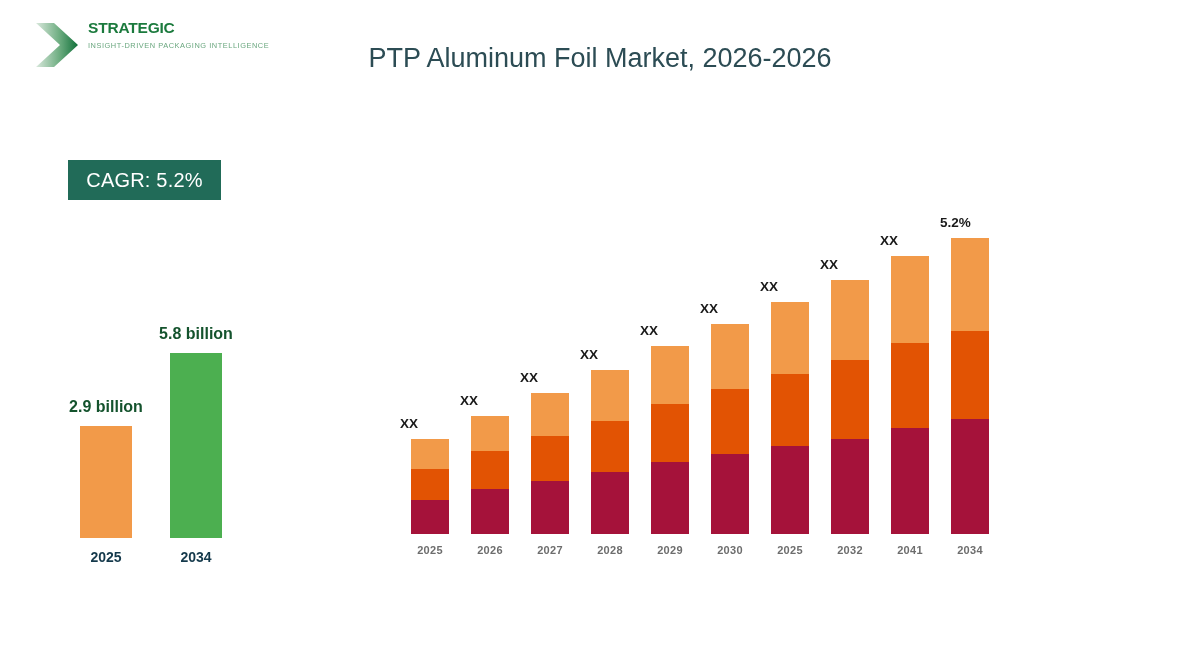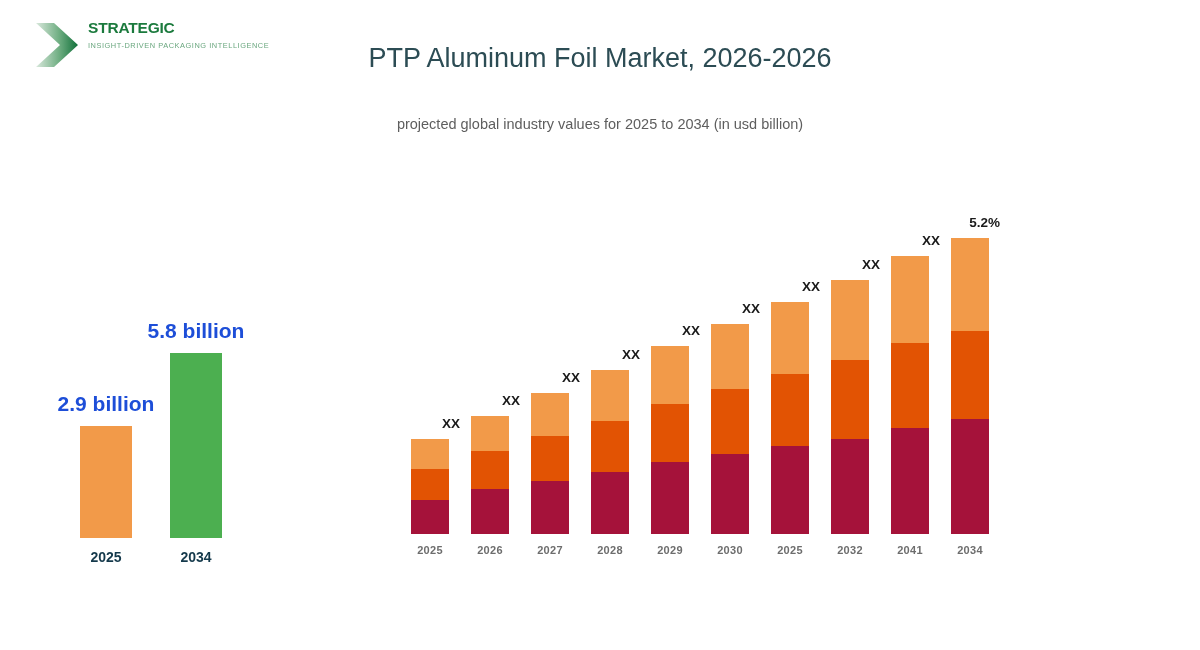--- a/index.html
+++ b/index.html
@@ -107,23 +107,23 @@
   }
   .lc-bar {
     position: absolute;
     bottom: 0;
     width: 52px;
   }
   .lc-value {
     position: absolute;
     width: 160px;
     text-align: center;
-    font-size: 21px;
-    font-weight: bold;
-    color: #1d4ed8;
+    font-size: 16px;
+    font-weight: bold;
+    color: #14532d;
     white-space: nowrap;
   }
   .lc-cat {
     position: absolute;
     bottom: 5px;
     width: 100px;
     text-align: center;
     font-size: 14px;
     font-weight: bold;
     color: #14394B;
@@ -157,21 +157,21 @@
     text-align: center;
     font-size: 11px;
     font-weight: bold;
     color: #6D6D6D;
     letter-spacing: 0.3px;
   }
   .sc-top {
     position: absolute;
     left: 0;
     width: 60px;
-    text-align: right;
+    text-align: left;
     font-size: 13.5px;
     font-weight: bold;
     color: #1A1A1A;
     white-space: nowrap;
   }
 
   
   .footer {
     position: absolute;
     left: 30px;
@@ -215,22 +215,22 @@
         <path d="M2,3 L20,3 L44,25 L20,47 L2,47 L26,25 Z" fill="url(#chevGrad)"></path>
       </svg>
     </div>
     <div class="logo-text">
       <div class="logo-line1">STRATEGIC</div>
       <div class="logo-tag">INSIGHT-DRIVEN PACKAGING INTELLIGENCE</div>
     </div>
   </div>
 
   <div class="title">PTP Aluminum Foil Market, 2026-2026</div>
-  <div class="subtitle">projected global industry values for 2025 to 2034 (in usd billion)</div>
-
+
+  <div class="cagr-badge">CAGR: 5.2%</div>
 
   <div class="left-chart">
       <div class="lc-bar" style="left: 25px; height: 112px; background: rgb(242, 154, 73); bottom: 32px;"></div>
       <div class="lc-value" style="left: -29px; bottom: 154px;">2.9 billion</div>
       <div class="lc-cat" style="left: 1px;">2025</div>
       <div class="lc-bar" style="left: 115px; height: 185px; background: rgb(76, 175, 80); bottom: 32px;"></div>
       <div class="lc-value" style="left: 61px; bottom: 227px;">5.8 billion</div>
       <div class="lc-cat" style="left: 91px;">2034</div>
     </div>
 

